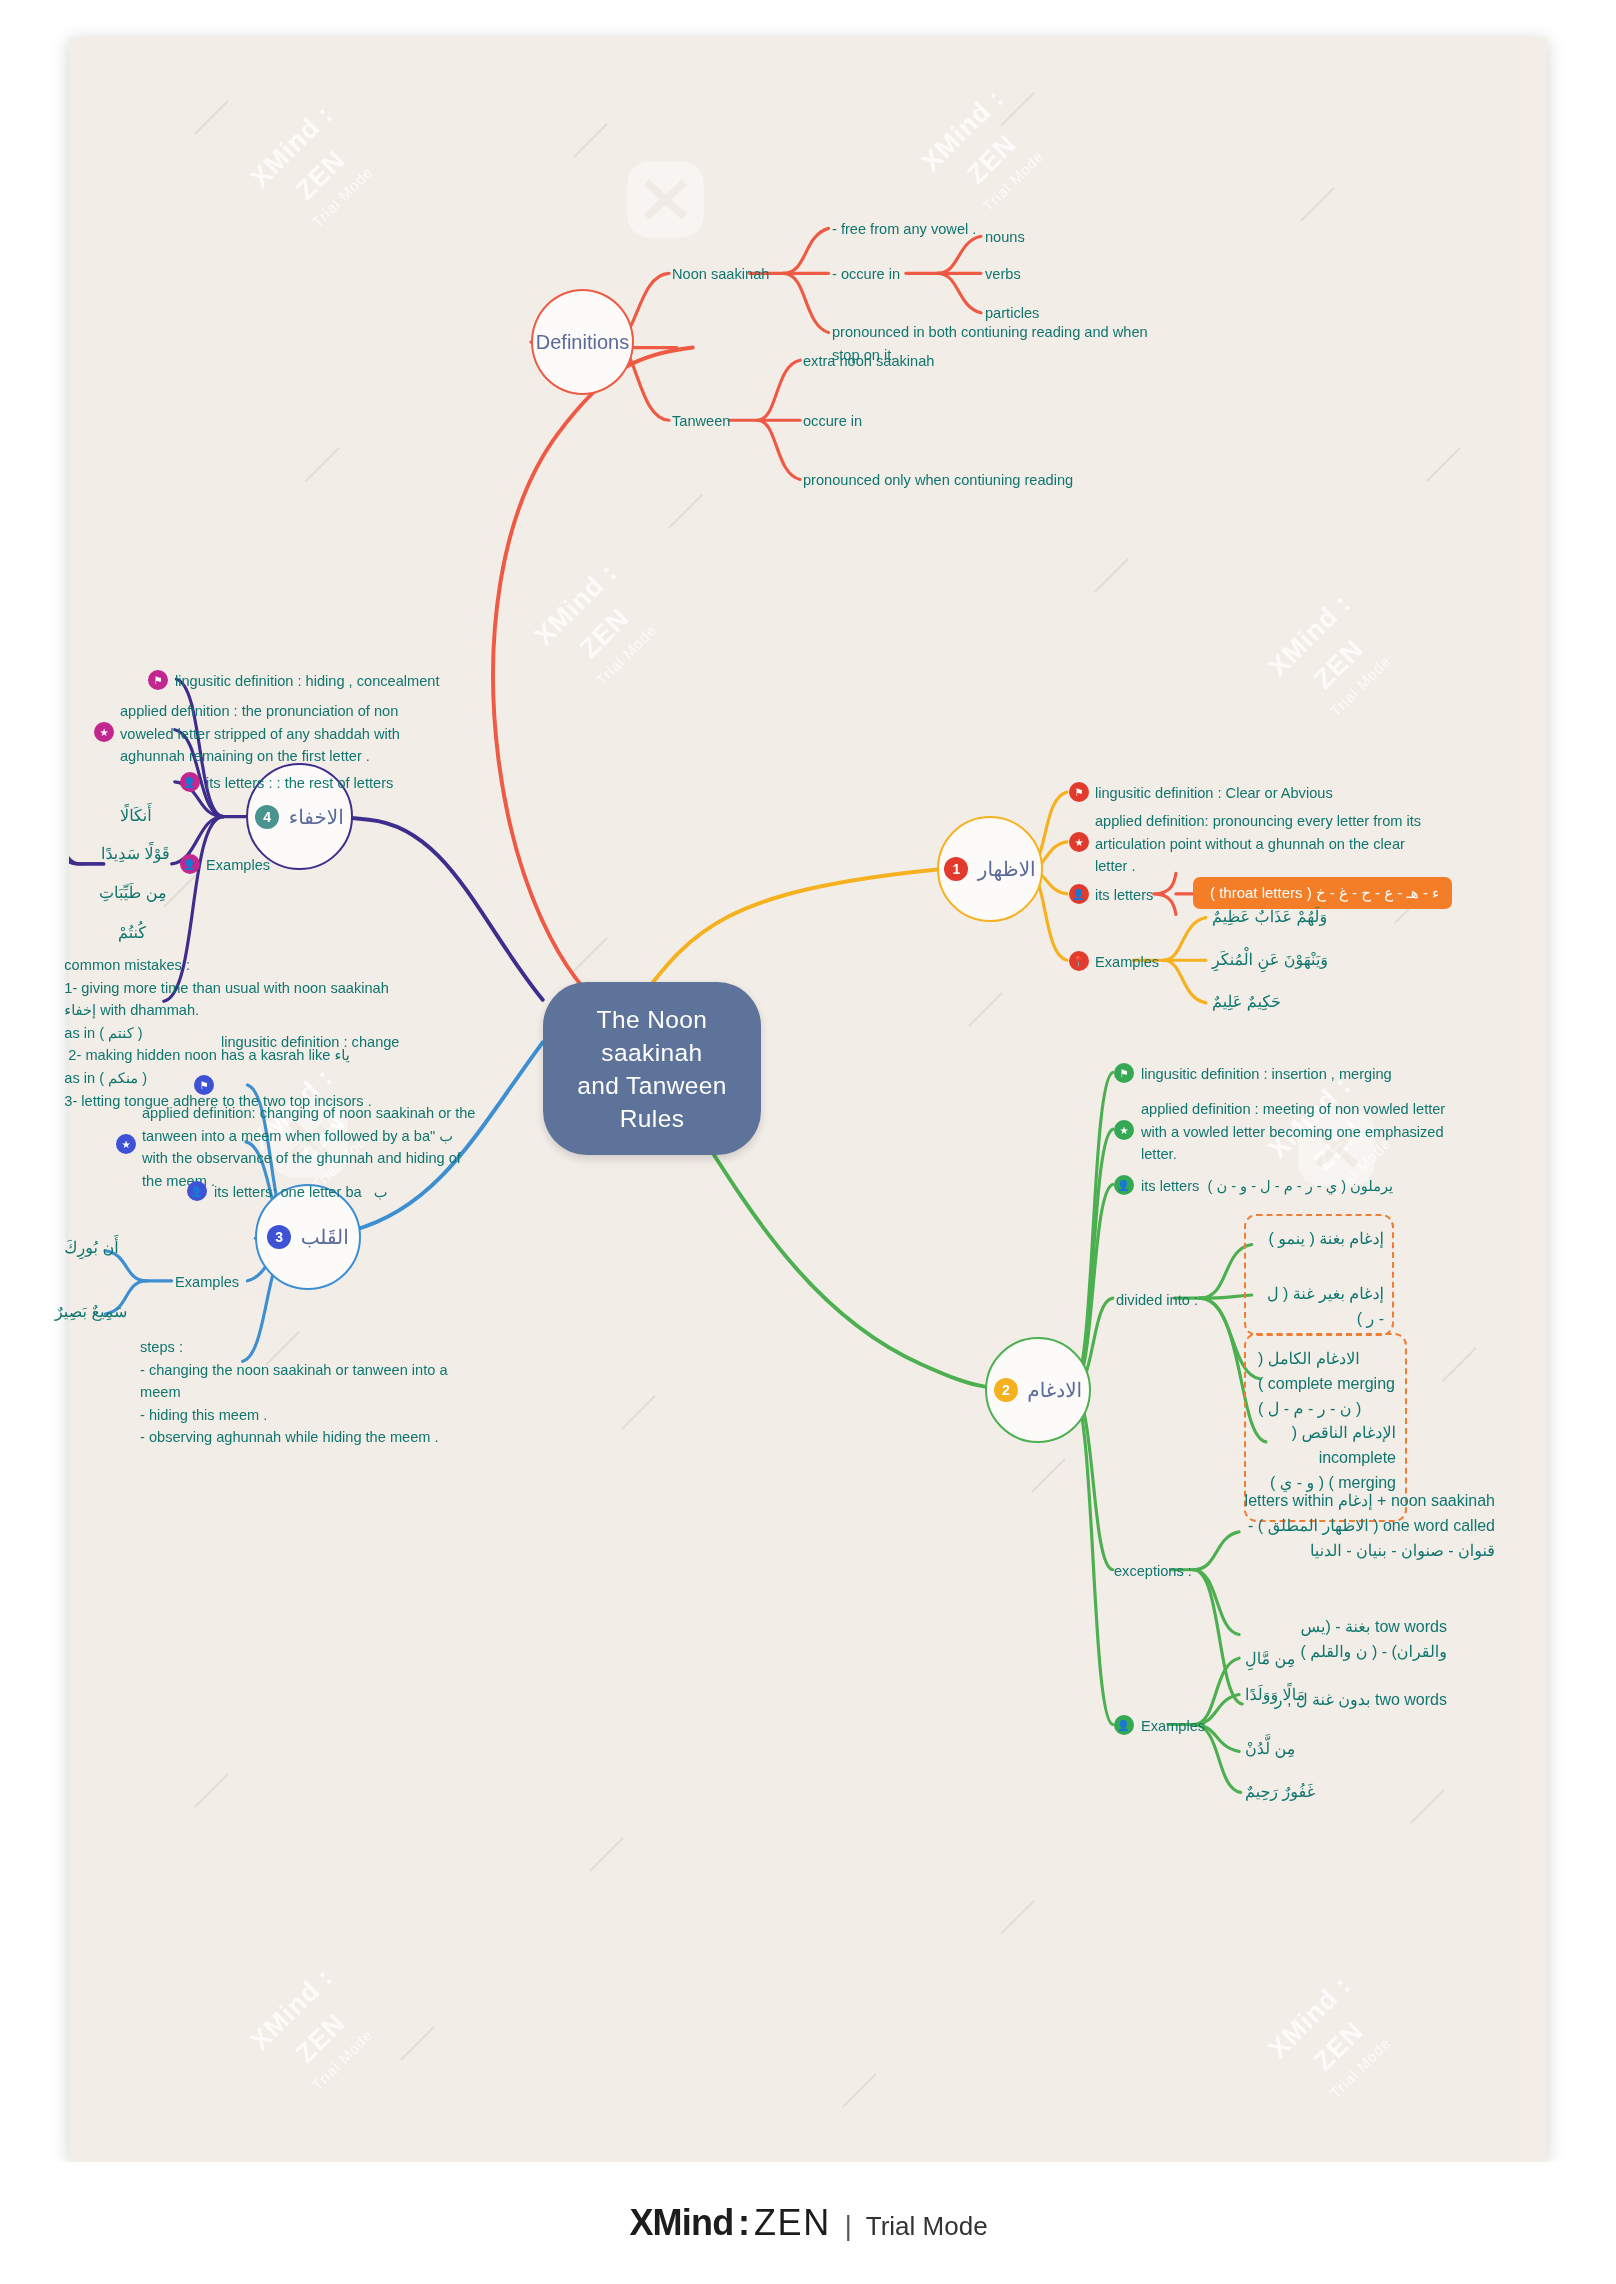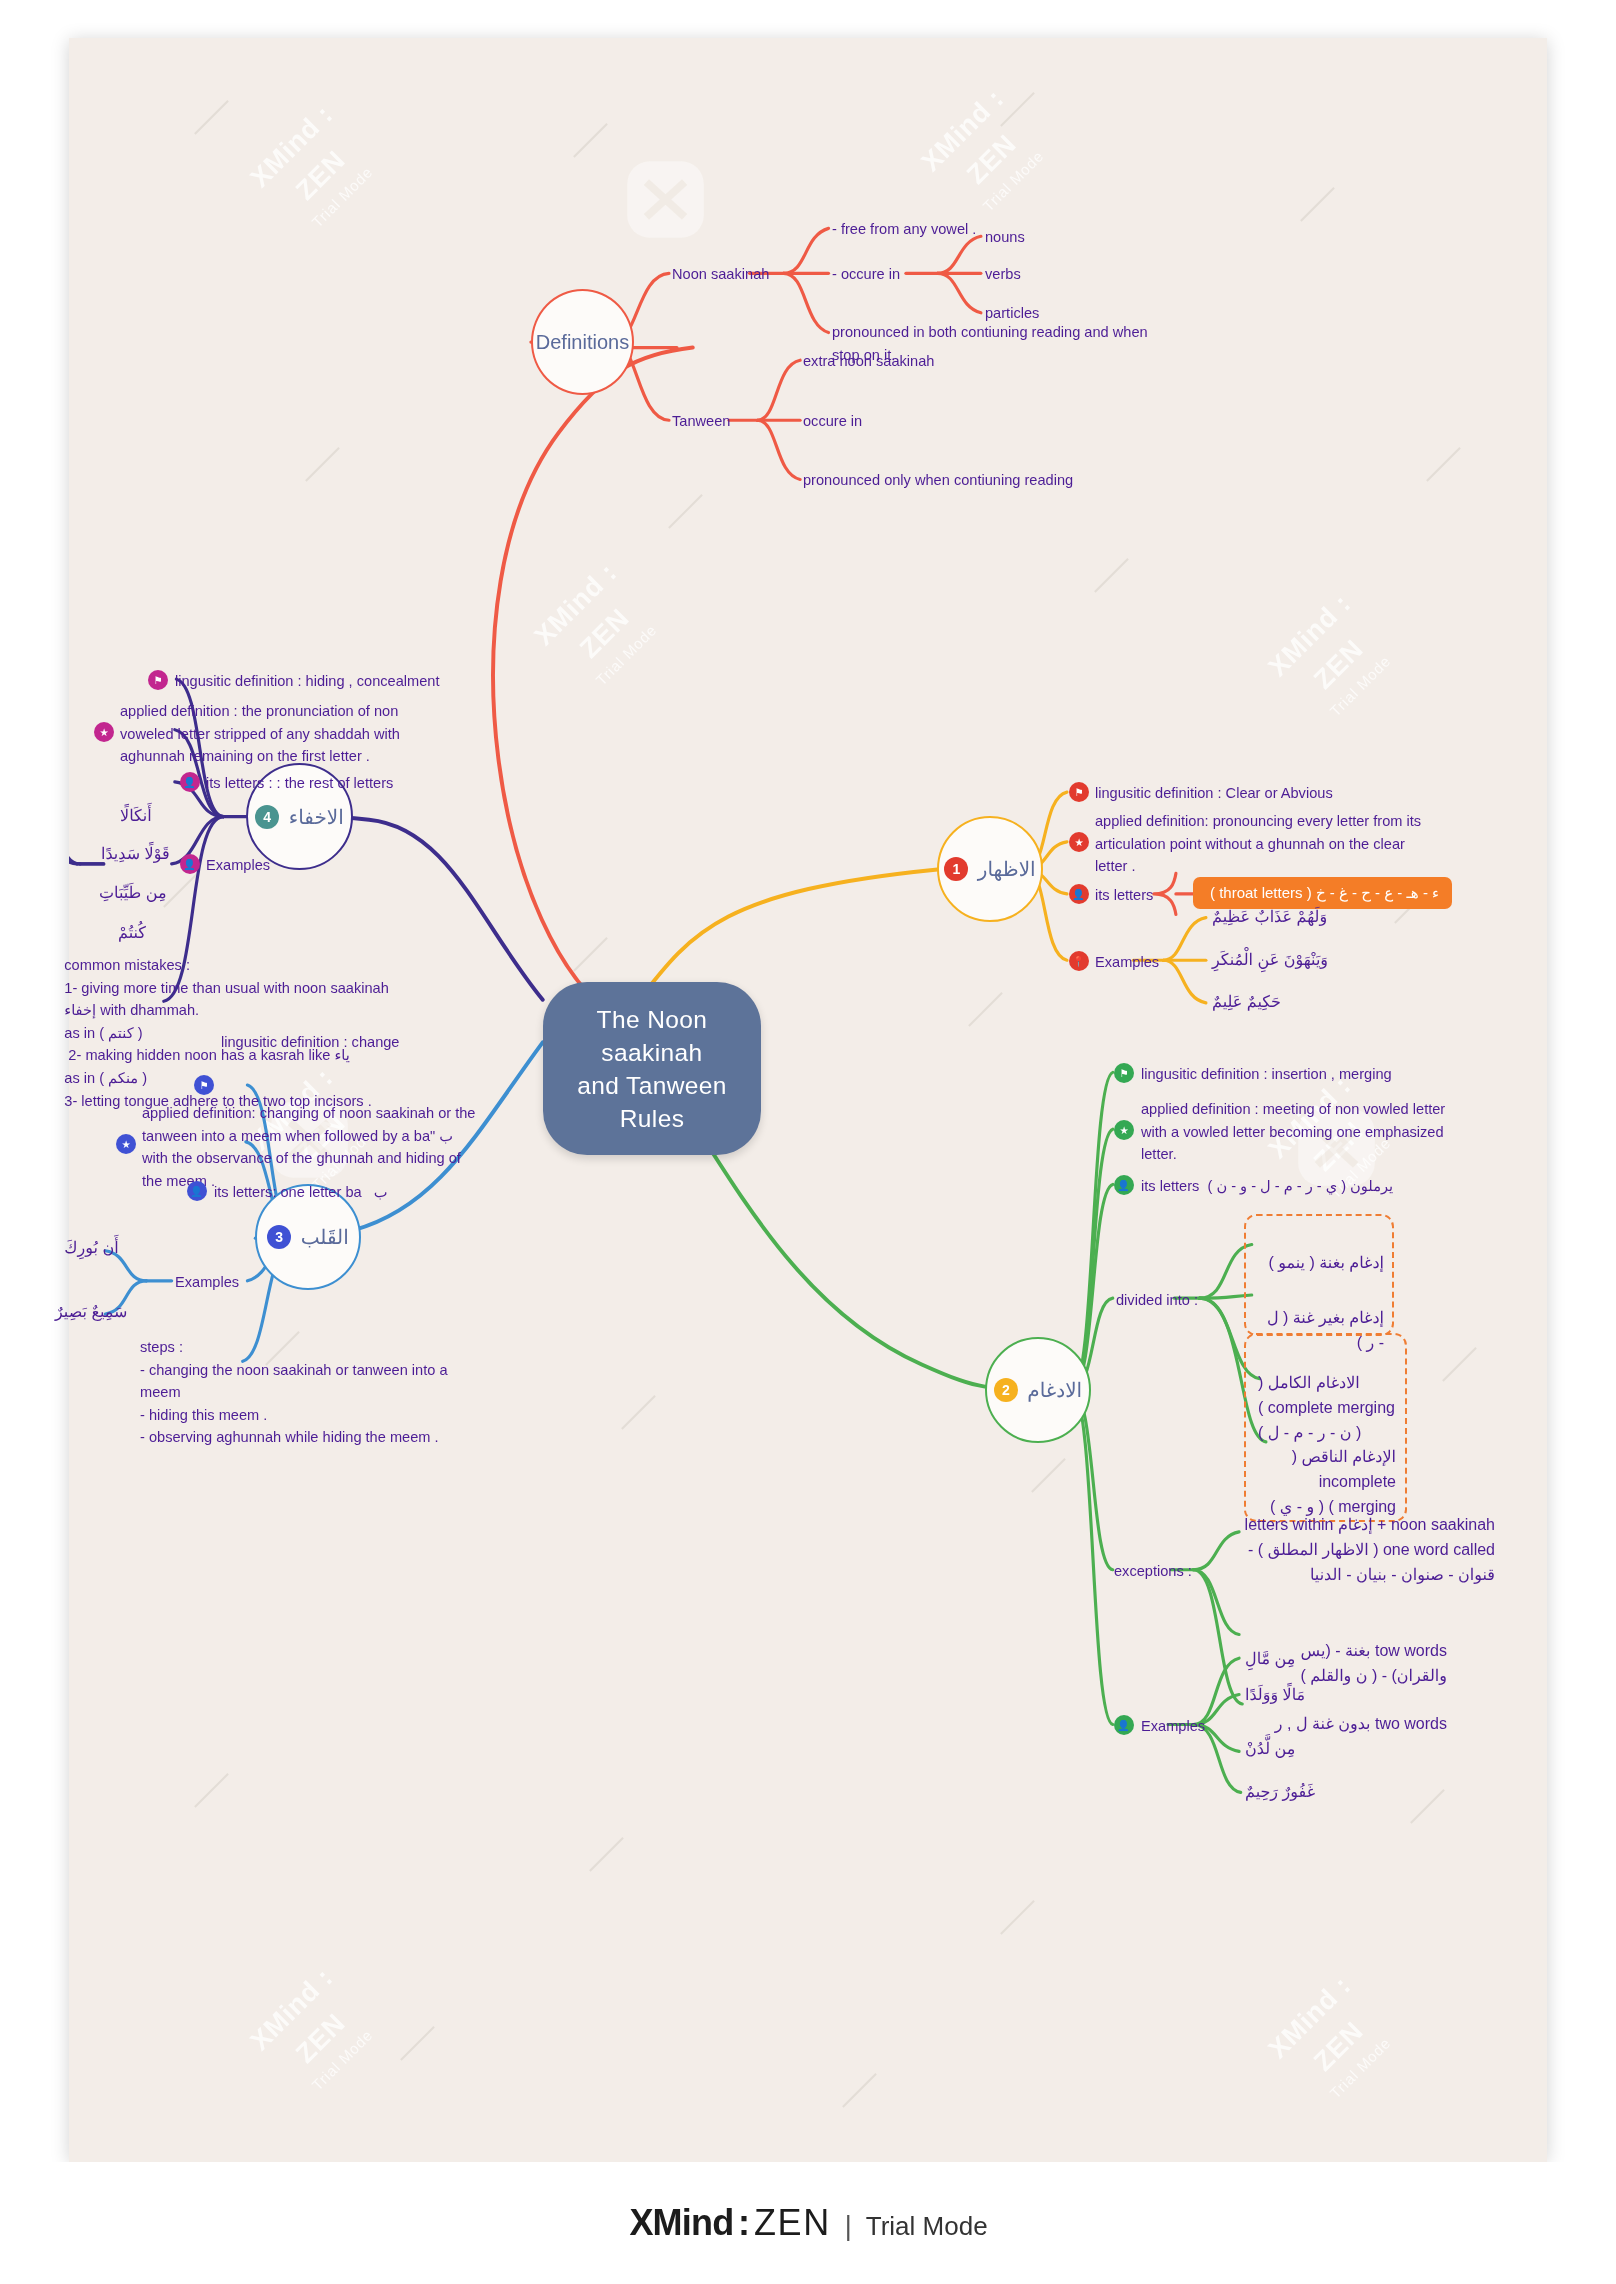--- a/index.html
+++ b/index.html
@@ -26,23 +26,23 @@
   .node{position:absolute;box-sizing:border-box;}
   .central{background:#5d7399;color:#ffffff;border-radius:44px;padding:20.5px 27px;
            text-align:center;font-size:24.5px;line-height:1.35;letter-spacing:0.4px;
            box-shadow:0 3.2px 8px rgba(0,0,0,.14);}
   .ellipse{background:#fdfbf9;border:2.4px solid #999;border-radius:50%;
            display:flex;align-items:center;justify-content:center;color:#5a6a9a;
            font-size:20px;}
   .badge{display:inline-flex;align-items:center;justify-content:center;
          width:24px;height:24px;border-radius:50%;color:#fff;font-size:14px;
          font-weight:bold;margin-right:9.5px;font-family:"Liberation Sans",sans-serif;}
-  .lbl{position:absolute;color:#4c1d95;font-size:14.6px;line-height:1.55;white-space:pre;}
+  .lbl{position:absolute;color:#0f766e;font-size:14.6px;line-height:1.55;white-space:pre;}
   .lbl.ar{direction:rtl;font-size:16px;}
-  .lbl.wrap{white-space:normal;margin-top:24px;}
+  .lbl.wrap{white-space:normal;}
   .marker{position:absolute;width:20px;height:20px;border-radius:50%;
           display:flex;align-items:center;justify-content:center;color:#fff;font-size:10.3px;}
   .hl-orange{position:absolute;background:#f47d27;color:#ffffff;border-radius:7px;
              padding:7px 12.6px;font-size:15px;direction:rtl;white-space:nowrap;}
   .dashbox{position:absolute;border:2.4px dashed #ef7d33;border-radius:12.6px;box-sizing:border-box;}
   .contact{position:absolute;color:#111;font-size:20.5px;line-height:1.35;white-space:pre;}
   .brand{display:flex;align-items:baseline;color:#1c1c1c;}
   .brand .b1{font-size:36px;font-weight:bold;letter-spacing:-0.8px;}
   .brand .b2{font-size:36px;font-weight:normal;letter-spacing:1.6px;}
   .brand .sep{font-size:27px;margin:0 14px;color:#555;font-weight:300;}

